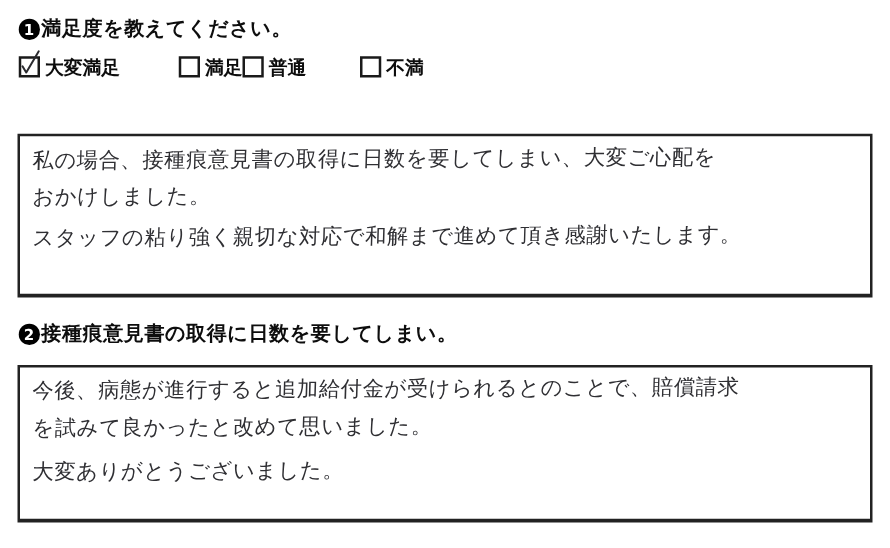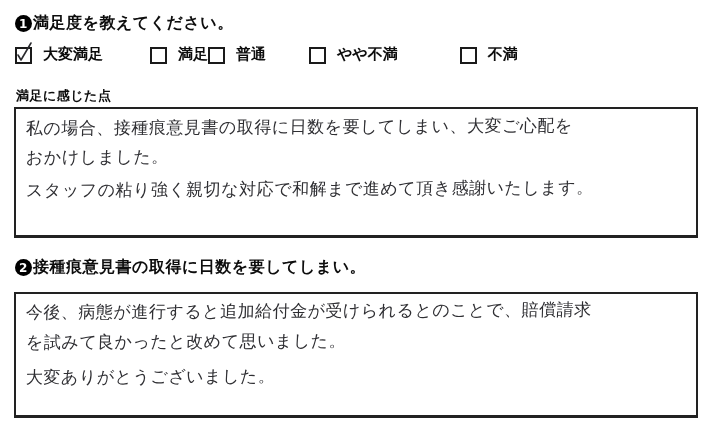--- a/index.html
+++ b/index.html
@@ -49,22 +49,22 @@
     left: 15px;
     top: 45px;
     display: flex;
     align-items: center;
     font-size: 15px;
     font-weight: bold;
     color: #0d0d0d;
   }
   .option {
     display: flex;
-    align-items: flex-end;
-    gap: 11px;
+    align-items: flex-start;
+    gap: 4px;
     white-space: nowrap;
   }
   .option:nth-child(1) { margin-right: 47px; }
   .option:nth-child(2) { }
   .option:nth-child(3) { margin-right: 43px; }
   .option:nth-child(4) { margin-right: 62px; }
   .checkbox {
     position: relative;
     width: 13px;
     height: 13px;
@@ -141,33 +141,28 @@
     <div class="option">
       <span class="checkbox"></span>
       <span>満足</span>
     </div>
 
     <div class="option">
       <span class="checkbox"></span>
       <span>普通</span>
     </div>
 
-    <div class="option">
-      <span class="checkbox"></span>
-      <span>やや不満</span>
-    </div>
 
     <div class="option">
       <span class="checkbox"></span>
       <span>不満</span>
     </div>
 
   </div>
 
-  <div class="comment-label">満足に感じた点</div>
 
   <div class="comment-box box1">
     <div class="hand-line">私の場合、接種痕意見書の取得に日数を要してしまい、大変ご心配を</div>
     <div class="hand-line">おかけしました。</div>
     <div class="hand-line">スタッフの粘り強く親切な対応で和解まで進めて頂き感謝いたします。</div>
   </div>
 
   <div class="q-header q2-header">
     <span class="circled-num">2</span>
     <span>接種痕意見書の取得に日数を要してしまい。</span>

